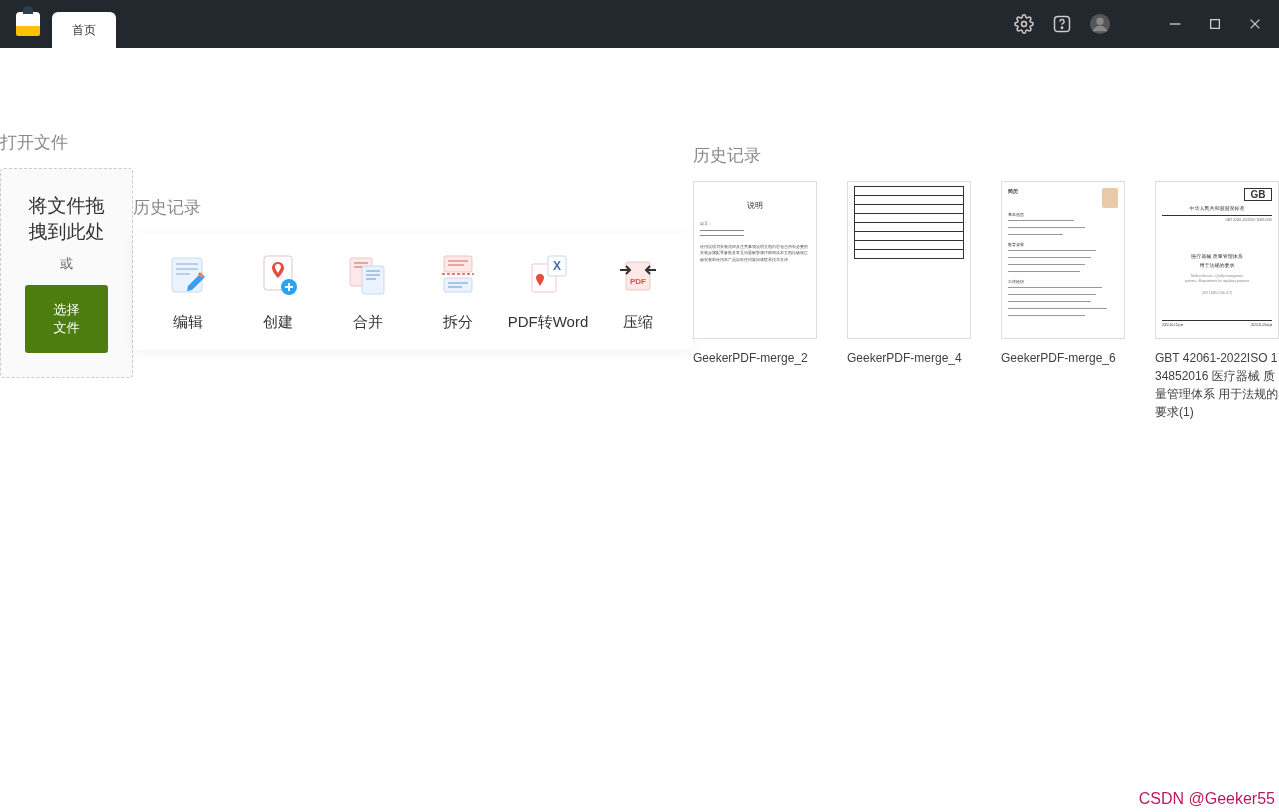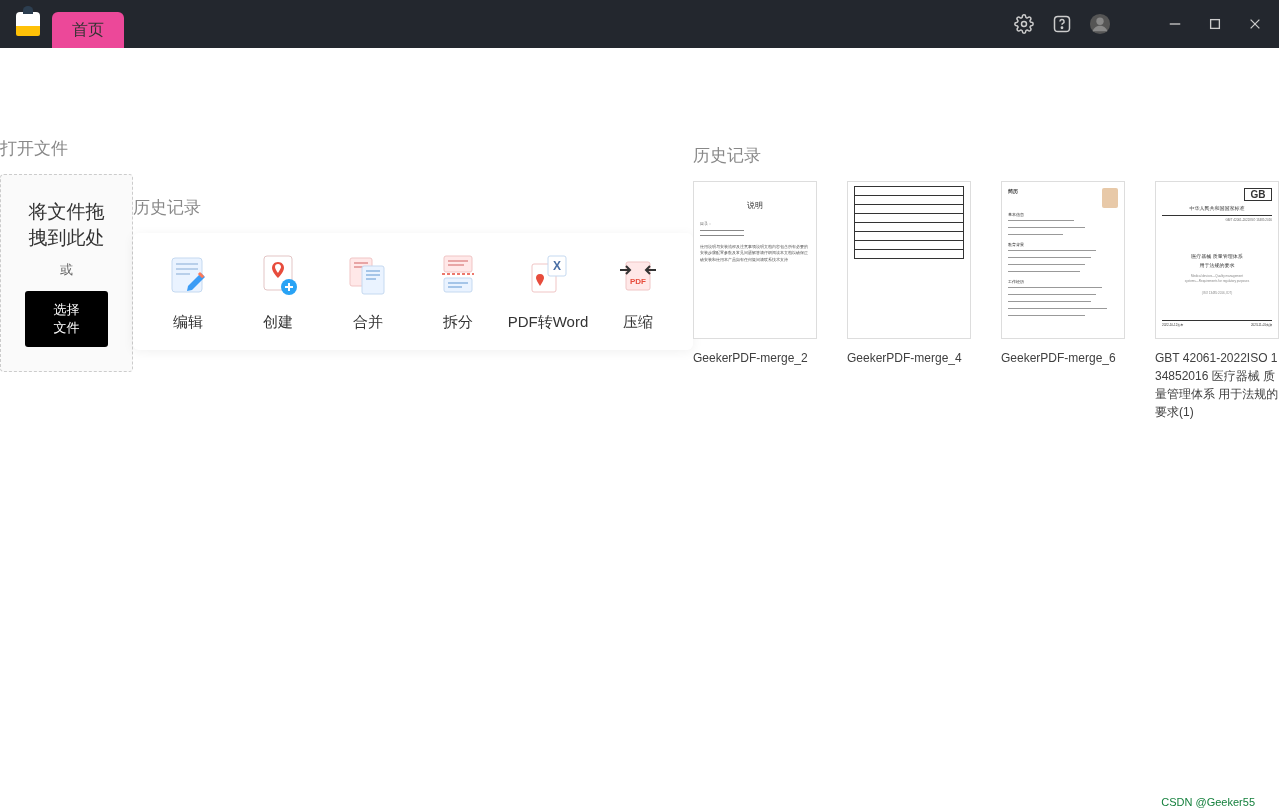--- a/index.html
+++ b/index.html
@@ -1,41 +1,41 @@
 <!DOCTYPE html>
 <html><head>
   <meta charset="utf-8">
   <style>
     * { margin: 0; padding: 0; box-sizing: border-box; }
     body { font-family: "Microsoft YaHei", "PingFang SC", sans-serif; background: #fff; width: 1279px; height: 812px; overflow: hidden; position: relative; }
     .titlebar { height: 48px; background: #23272e; display: flex; align-items: center; padding: 0 8px; }
     .app-icon { width: 24px; height: 24px; margin: 0 8px; background: linear-gradient(180deg, #fff 60%, #ffc107 60%); border-radius: 4px 4px 2px 2px; position: relative; }
     .app-icon::before { content: ''; position: absolute; top: -6px; left: 50%; transform: translateX(-50%); width: 10px; height: 8px; background: #2c3e50; border-radius: 50% 50% 0 0; }
-    .tab { background: #ec4899; color: #333; padding: 16px 20px; border-radius: 6px 6px 0 0; font-size: 16px; margin-left: 4px; height: 36px; display: flex; align-items: center; align-self: flex-end; }
+    .tab { background: #ffffff; color: #333; padding: 16px 20px; border-radius: 6px 6px 0 0; font-size: 12px; margin-left: 4px; height: 36px; display: flex; align-items: center; align-self: flex-end; }
     .titlebar-right { margin-left: auto; display: flex; align-items: center; gap: 16px; padding-right: 8px; }
     .titlebar-icon { width: 22px; height: 22px; color: #ccc; cursor: pointer; display: flex; align-items: center; justify-content: center; }
     .win-controls { display: flex; gap: 24px; margin-left: 40px; }
     .win-btn { width: 16px; height: 16px; color: #ccc; cursor: pointer; display: flex; align-items: center; justify-content: center; }
     .content { padding: 40px 0 0 0; display: flex; flex-direction: row; align-items: center; }
     .section { width: 660px; }
     .section-title { font-size: 17px; color: #888; margin-bottom: 14px; font-weight: normal; }
     .dropzone { border: 1px dashed #ccc; background: #fafafa; border-radius: 4px; padding: 24px; text-align: center; }
     .dz-text { font-size: 19px; color: #333; margin-bottom: 10px; }
     .dz-or { font-size: 13px; color: #666; margin-bottom: 12px; }
-    .choose-btn { background: #000000; color: #fff; border: none; padding: 10px 28px; font-size: 13px; border-radius: 3px; cursor: pointer; }
+    .choose-btn { background: #4d7c0f; color: #fff; border: none; padding: 16px 28px; font-size: 13px; border-radius: 3px; cursor: pointer; }
     .tools-card { background: #fff; border-radius: 6px; box-shadow: 0 2px 12px rgba(0,0,0,0.06); padding: 18px 10px; display: flex; justify-content: space-around; margin-top: 4px; }
     .tool { display: flex; flex-direction: column; align-items: center; cursor: pointer; width: 90px; }
     .tool-icon { width: 46px; height: 46px; margin-bottom: 16px; display: flex; align-items: center; justify-content: center; }
     .tool-label { font-size: 15px; color: #333; font-weight: 500; }
     .history-grid { display: flex; gap: 30px; }
     .history-item { width: 124px; cursor: pointer; }
     .thumb { width: 124px; height: 158px; border: 1px solid #ddd; background: #fff; margin-bottom: 10px; padding: 6px; font-size: 5px; color: #333; overflow: hidden; }
     .history-label { font-size: 12px; color: #404040; line-height: 1.5; word-break: break-all; }
     .sec-space { margin-top: 36px; }
-    .watermark { position: absolute; bottom: 4px; right: 24px; font-size: 11px; color: #15803d; }
+    .watermark { position: absolute; bottom: 4px; right: 4px; font-size: 16px; color: #be185d; }
     
     .thumb1-title { text-align: center; font-size: 8px; margin: 12px 0 10px; }
     .thumb1-line { height: 1px; background: #888; margin: 4px 0; width: 40%; }
     .thumb1-para { font-size: 4px; color: #555; line-height: 1.6; margin-top: 8px; }
     .thumb2-row { height: 10px; border: 1px solid #333; margin-bottom: -1px; }
     .thumb3 { display: flex; flex-direction: column; }
     .thumb3-head { display: flex; justify-content: space-between; align-items: flex-start; }
     .thumb3-avatar { width: 16px; height: 20px; background: #e8c9a8; border-radius: 2px; }
     .thumb3-line { height: 1px; background: #999; margin: 3px 0; }
     .thumb4-gb { font-size: 10px; font-weight: bold; text-align: center; border: 1px solid #333; width: 28px; margin-left: auto; }

